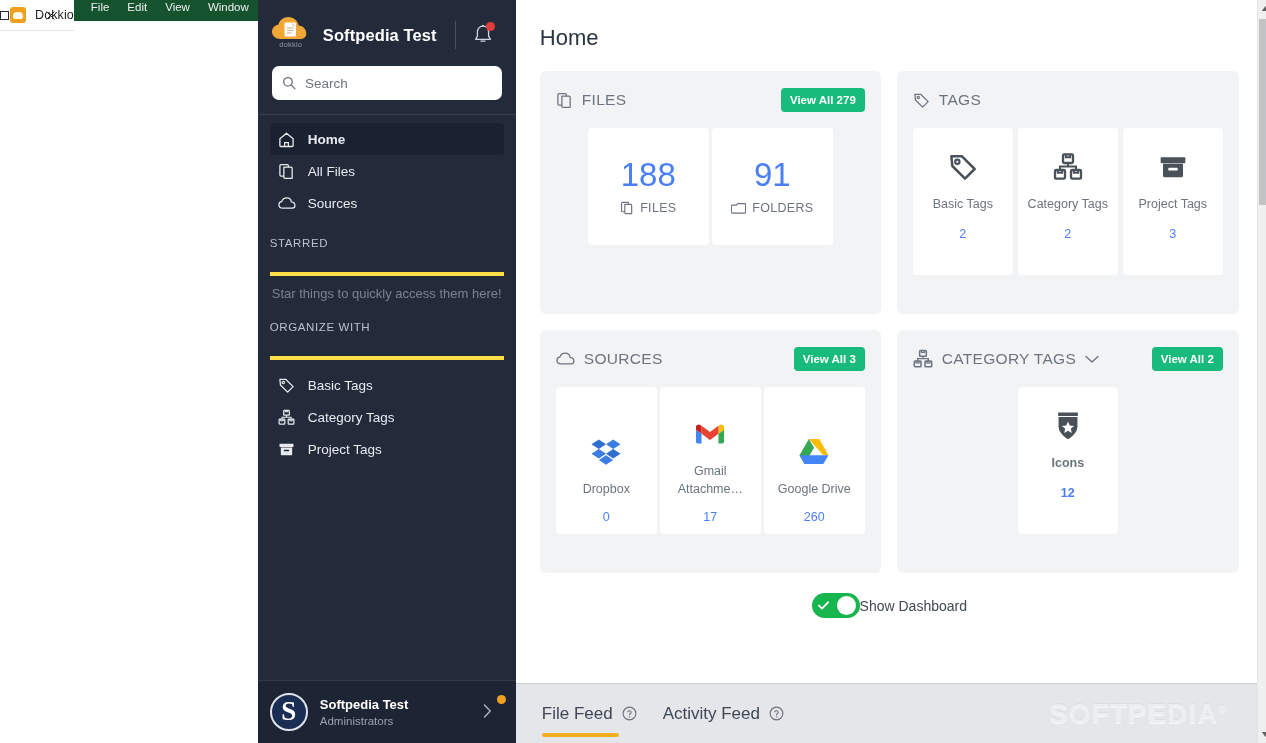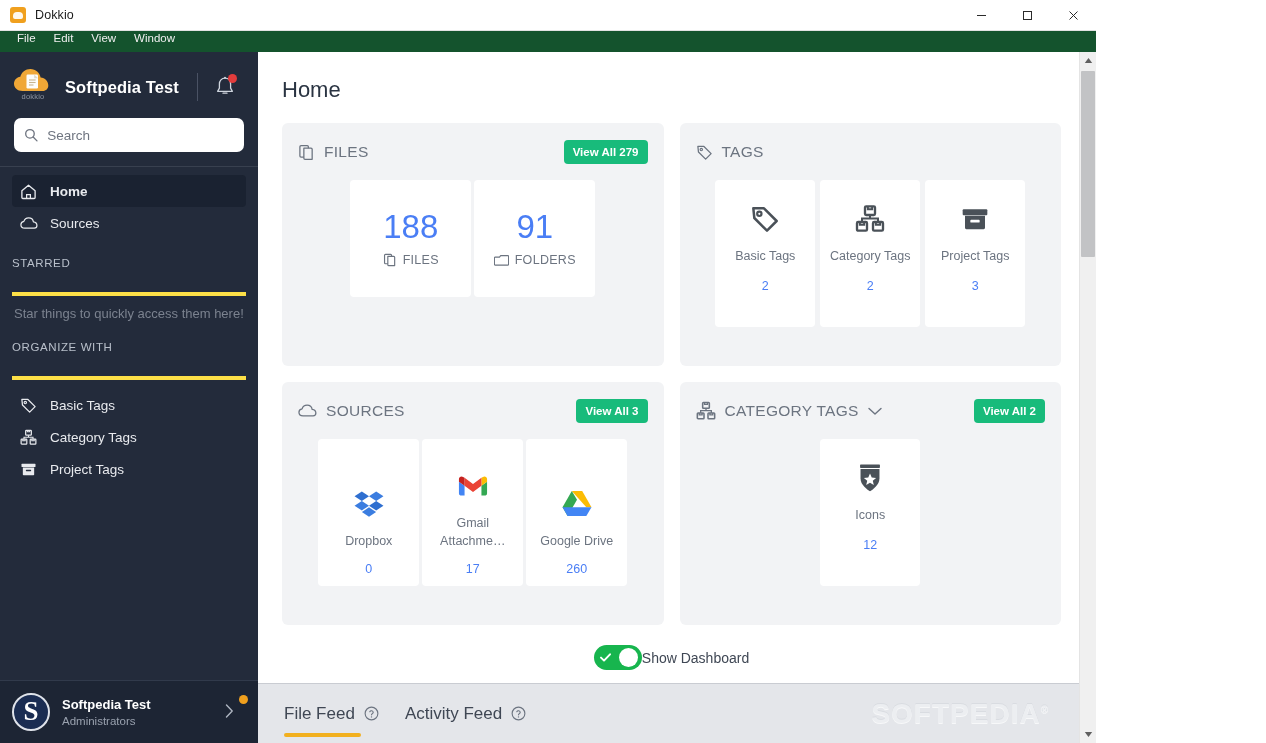--- a/index.html
+++ b/index.html
@@ -4,21 +4,21 @@
 <style>
   * { box-sizing: border-box; margin: 0; padding: 0; }
   html, body {
     width: 1266px; height: 743px;
     overflow: hidden;
     font-family: "Liberation Sans", sans-serif;
     background: #ffffff;
   }
 
   
-  .window { width: 1096px; height: 743px; position: relative; display: flex; flex-direction: column; background:#fff; }
+  .window { width: 1266px; height: 743px; position: relative; display: flex; flex-direction: row; background:#fff; }
 
   .titlebar {
     height: 31px; background: #ffffff; display: flex; align-items: center;
     border-bottom: 1px solid #e2e2e2; flex: none; position: relative;
   }
   .titlebar .app-icon {
     width: 16px; height: 16px; margin-left: 10px; margin-right: 9px;
     background: #f0a01e; border-radius: 3px; position: relative; flex: none;
   }
   .titlebar .app-icon::after {
@@ -151,21 +151,21 @@
   .tile.tag-tile .tg-ico { color: #4a5158; display: flex; align-items: center; justify-content: center; height: 34px; }
   .tile.tag-tile .tg-name { font-size: 12.5px; color: #6c7480; text-align: center; margin-top: 12px; line-height: 1.35; }
   .tile.tag-tile .tg-count { font-size: 12.5px; color: #4a7ef5; margin-top: 14px; }
 
   .tile.src-tile { width: 101px; min-height: 147px; justify-content: flex-end; padding-top: 20px; }
   .tile.src-tile .src-ico { height: 38px; display: flex; align-items: center; justify-content: center; }
   .tile.src-tile .src-name { font-size: 12.5px; color: #6c7480; text-align: center; margin-top: 10px; line-height: 1.4; }
   .tile.src-tile .src-count { font-size: 12.5px; color: #4a7ef5; margin-top: 12px; }
 
   .tiles.tags-row { gap: 5px; }
-  .tiles.ctags-row { gap: 5px; }
+  .tiles.ctags-row { gap: 5px; font-weight: bold; }
   .tiles.src-row { gap: 3px; }
 
   .dash-toggle-row {
     display: flex; align-items: center; justify-content: center; 
     margin: 20px 0 14px 0;
   }
   .switch {
     width: 48px; height: 25px; border-radius: 13px; background: #17b54e;
     display: flex; align-items: center; justify-content: space-between;
     padding: 0 4px; cursor: pointer; flex: none;
@@ -290,20 +290,29 @@
         <div class="nav-item active">
           <span class="nav-ico">
             <svg width="17" height="17" viewBox="0 0 18 18">
               <path d="M2 8.2 L9 2.4 L16 8.2 V15.4 a1 1 0 0 1-1 1 H3 a1 1 0 0 1-1-1 Z" fill="none" stroke="#e8eaee" stroke-width="1.4" stroke-linejoin="round"></path>
               <path d="M7 16.4 v-4 h4 v4" fill="none" stroke="#e8eaee" stroke-width="1.3"></path>
             </svg>
           </span>
           <span class="nav-lbl">Home</span>
         </div>
 
+        <div class="nav-item">
+          <span class="nav-ico">
+            <svg width="17" height="17" viewBox="0 0 18 18">
+              <rect x="2" y="1.8" width="9" height="12" rx="1.2" fill="none" stroke="#e8eaee" stroke-width="1.35"></rect>
+              <path d="M6.2 4.4 h7.6 a1.2 1.2 0 0 1 1.2 1.2 V16.2 h-7.6 a1.2 1.2 0 0 1-1.2-1.2 Z" fill="#232b3b" stroke="#e8eaee" stroke-width="1.35" stroke-linejoin="round"></path>
+            </svg>
+          </span>
+          <span class="nav-lbl">All Files</span>
+        </div>
 
         <div class="nav-item">
           <span class="nav-ico">
             <svg width="18" height="17" viewBox="0 0 20 16">
               <path d="M5.3 13.2 C2.8 13.2 1 11.5 1 9.4 C1 7.5 2.4 6 4.3 5.7 C5 3.4 7.1 1.8 9.6 1.8 C12.3 1.8 14.5 3.7 14.9 6.2 C17.1 6.4 18.8 8.2 18.8 10.2 C18.8 11.9 17.6 13.2 15.9 13.2 Z" fill="none" stroke="#e8eaee" stroke-width="1.35" stroke-linejoin="round"></path>
             </svg>
           </span>
           <span class="nav-lbl">Sources</span>
         </div>
 

